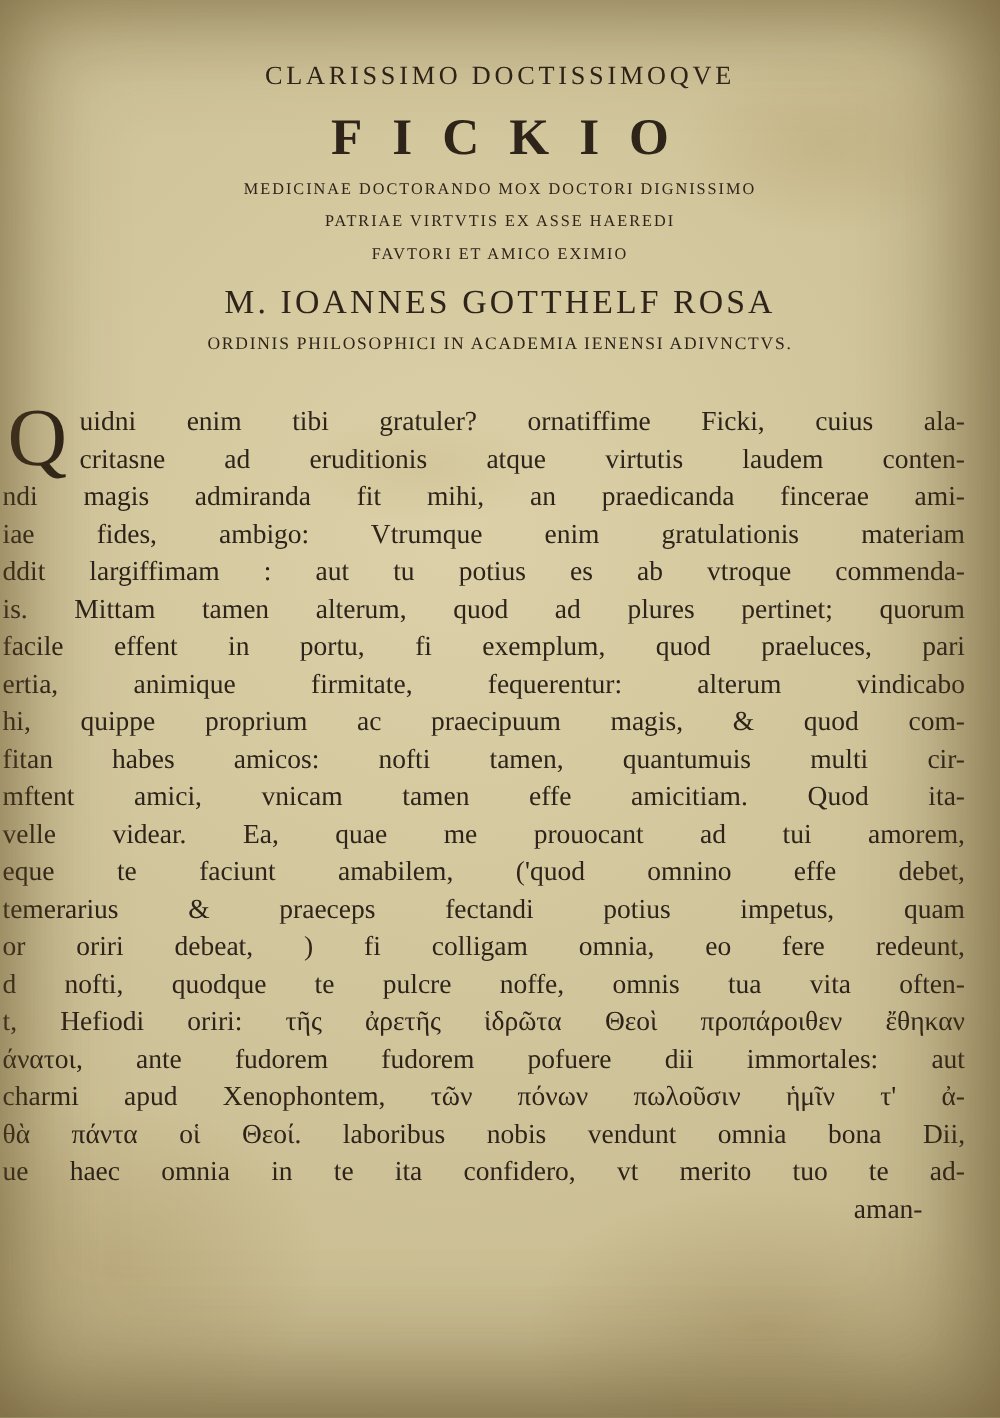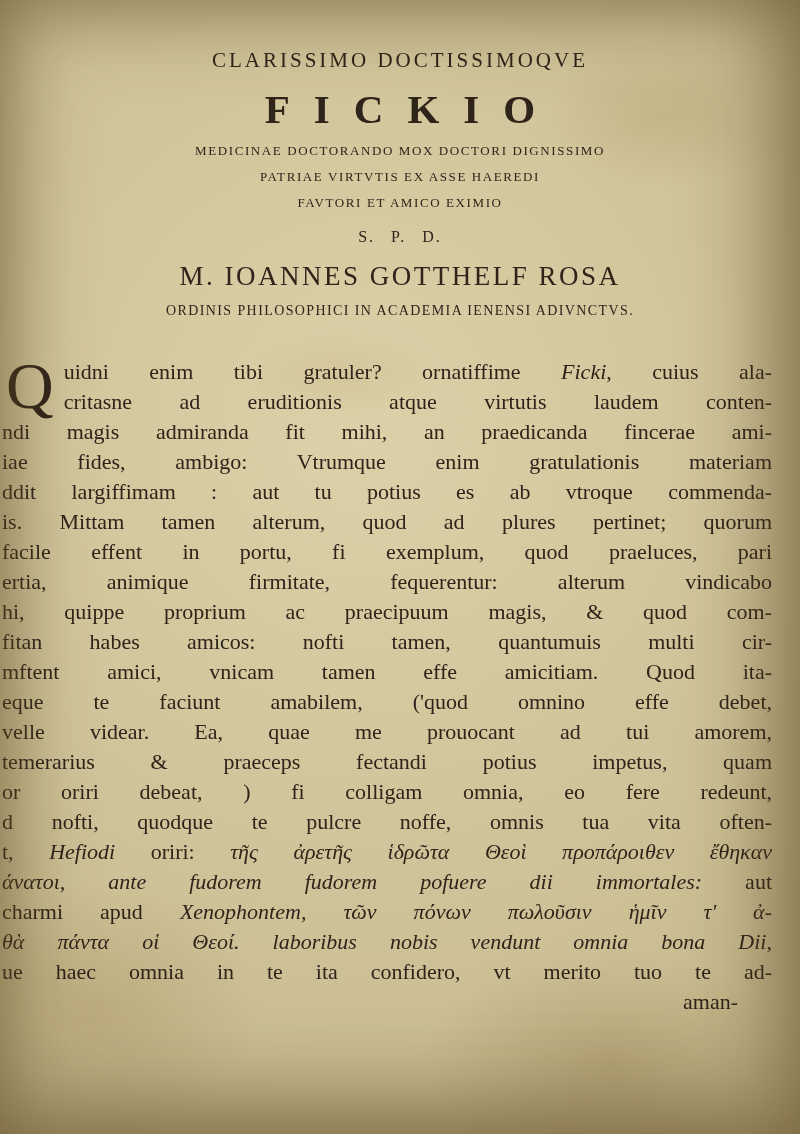--- a/index.html
+++ b/index.html
@@ -39,21 +39,21 @@
   .h-spd{font-size:16px;letter-spacing:2px;word-spacing:10px;margin-top:17px;}
   .h-author{font-size:27px;letter-spacing:2.5px;margin-top:15px;}
   .h-author-title{font-size:14px;letter-spacing:1.4px;margin-top:11px;}
 
   .body-text{
     margin-top:38px;
     padding:0 28px 0 2px;
     font-size:22px;line-height:30px;
   }
   .body-line{text-align:justify;text-align-last:justify;}
-  .it{font-style:italic;}
+  .it{}
   .dropcap{
     float:left;
     font-size:66px;line-height:54px;
     padding:2px 10px 0 4px;
   }
   .catchword{
     text-align:right;
     padding-right:62px;
     font-size:22px;
     margin-top:2px;
@@ -69,40 +69,39 @@
   <div class="stain s4"></div>
 
   <div class="content">
 
     <div class="header">
       <div class="h-dedication">CLARISSIMO DOCTISSIMOQVE</div>
       <div class="h-name">FICKIO</div>
       <div class="h-line">MEDICINAE DOCTORANDO MOX DOCTORI DIGNISSIMO</div>
       <div class="h-line">PATRIAE VIRTVTIS EX ASSE HAEREDI</div>
       <div class="h-line">FAVTORI ET AMICO EXIMIO</div>
-      <div class="h-spd">S. P. D.</div>
       <div class="h-author">M. IOANNES GOTTHELF ROSA</div>
       <div class="h-author-title">ORDINIS PHILOSOPHICI IN ACADEMIA IENENSI ADIVNCTVS.</div>
     </div>
 
     <div class="body-text">
       <span class="dropcap">Q</span>
     <div class="body-line"><span>uidni enim tibi gratuler? ornatiffime </span><span class="it">Ficki</span><span>, cuius ala-</span></div>
         <div class="body-line"><span>critasne ad eruditionis atque virtutis laudem conten-</span></div>
         <div class="body-line"><span>ndi magis admiranda fit mihi, an praedicanda fincerae ami-</span></div>
         <div class="body-line"><span>iae fides, ambigo: Vtrumque enim gratulationis materiam</span></div>
         <div class="body-line"><span>ddit largiffimam : aut tu potius es ab vtroque commenda-</span></div>
         <div class="body-line"><span>is. Mittam tamen alterum, quod ad plures pertinet; quorum</span></div>
         <div class="body-line"><span>facile effent in portu, fi exemplum, quod praeluces, pari</span></div>
         <div class="body-line"><span>ertia, animique firmitate, fequerentur: alterum vindicabo</span></div>
         <div class="body-line"><span>hi, quippe proprium ac praecipuum magis, &amp; quod com-</span></div>
         <div class="body-line"><span>fitan habes amicos: nofti tamen, quantumuis multi cir-</span></div>
         <div class="body-line"><span>mftent amici, vnicam tamen effe amicitiam. Quod ita-</span></div>
+        <div class="body-line"><span>velle videar. Ea, quae me prouocant ad tui amorem,</span></div>
         <div class="body-line"><span>eque te faciunt amabilem, ('quod omnino effe debet,</span></div>
-        <div class="body-line"><span>velle videar. Ea, quae me prouocant ad tui amorem,</span></div>
         <div class="body-line"><span>temerarius &amp; praeceps fectandi potius impetus, quam</span></div>
         <div class="body-line"><span>or oriri debeat, ) fi colligam omnia, eo fere redeunt,</span></div>
         <div class="body-line"><span>d nofti, quodque te pulcre noffe, omnis tua vita often-</span></div>
         <div class="body-line"><span>t, </span><span class="it">Hefiodi</span><span> oriri: </span><span class="it">τῆς ἀρετῆς ἱδρῶτα Θεοὶ προπάροιθεν ἔθηκαν</span></div>
         <div class="body-line"><span class="it">άνατοι, </span><span class="it">ante fudorem fudorem pofuere dii immortales:</span><span> aut</span></div>
         <div class="body-line"><span>charmi apud </span><span class="it">Xenophontem</span><span>, </span><span class="it">τῶν πόνων πωλοῦσιν ἡμῖν τ' ἀ-</span></div>
         <div class="body-line"><span class="it">θὰ πάντα οἱ Θεοί. </span><span class="it">laboribus nobis vendunt omnia bona Dii</span><span>,</span></div>
         <div class="body-line"><span>ue haec omnia in te ita confidero, vt merito tuo te ad-</span></div>
       </div>
 

